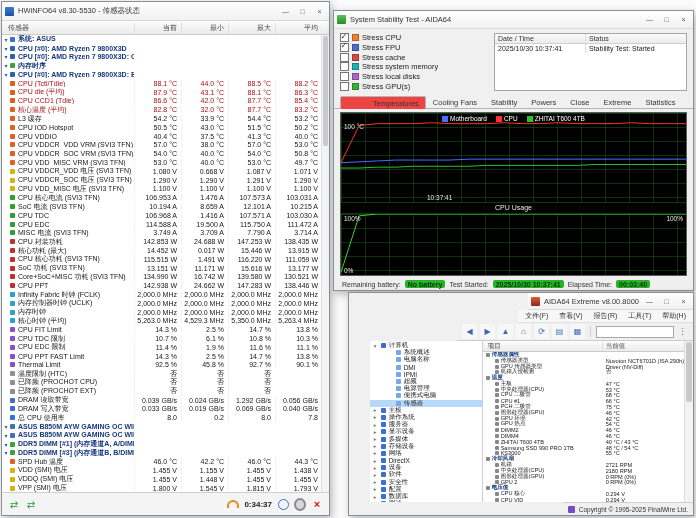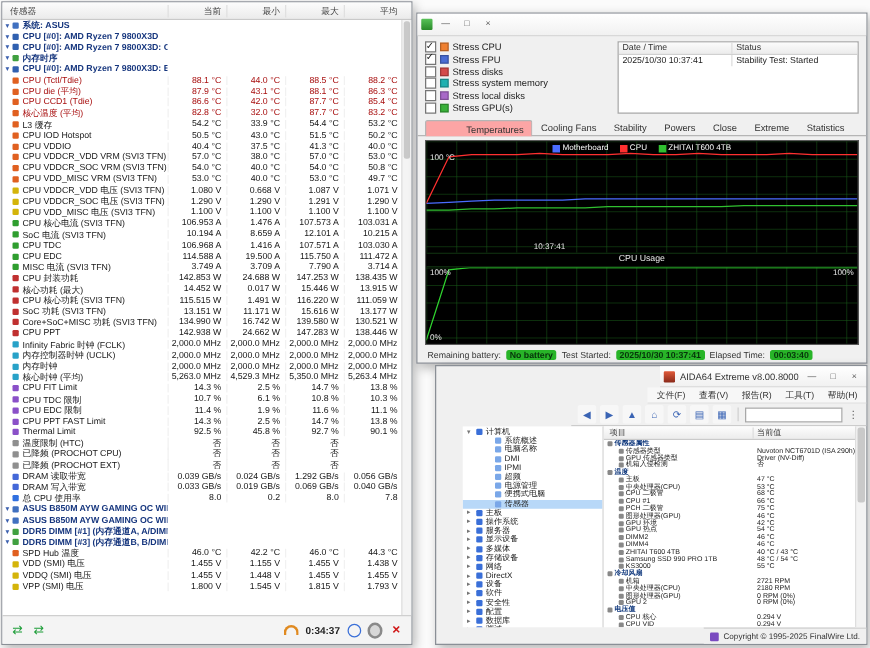--- a/index.html
+++ b/index.html
@@ -53,21 +53,21 @@
   .swatch{width:7px;height:7px;flex:0 0 auto;border:1px solid rgba(0,0,0,.25);box-sizing:border-box;}
   .sst-log{flex:1;background:#fff;border:1px solid #a5a5a5;font-size:7px;display:flex;flex-direction:column;overflow:hidden;}
   .sst-log-head{display:flex;background:linear-gradient(#fbfbfb,#ececec);border-bottom:1px solid #d0d0d0;color:#333;flex:0 0 auto;}
   .sst-log-head span{padding:1px 3px;}
   .log-col-time{width:84px;border-right:1px solid #ddd;}
   .log-col-status{flex:1;}
   .sst-log-row{display:flex;color:#222;}
   .sst-log-row span{padding:1px 3px;white-space:nowrap;overflow:hidden;}
   .sst-tabs{display:flex;align-items:flex-end;padding:0 6px;height:15px;border-bottom:1px solid #b5b5b5;flex:0 0 auto;font-size:7.5px;color:#333;}
   .sst-tab{padding:1.5px 6px;border:1px solid transparent;border-bottom:none;white-space:nowrap;}
-  .sst-tab.m-active{background:#fca5a5;border-color:#b5b5b5;border-radius:2px 2px 0 0;position:relative;top:1px;padding-left:32px;}
+  .sst-tab.m-active{background:#ef4444;border-color:#b5b5b5;border-radius:2px 2px 0 0;position:relative;top:1px;padding-left:32px;}
   .graph-wrap{flex:1;margin:3px 6px 2px;border:1px solid #5a5a5a;display:flex;flex-direction:column;overflow:hidden;background:#000;}
   .graph-area{position:relative;background-color:#000;
     background-image:linear-gradient(rgba(25,95,25,.5) 1px,transparent 1px),linear-gradient(90deg,rgba(25,95,25,.5) 1px,transparent 1px);
     background-size:24px 14px;}
   #g-temp{flex:1.45;}
   #g-usage{flex:1;}
   .usage-caption{flex:0 0 auto;height:10px;text-align:center;color:#e8e8e8;font-size:7px;line-height:10px;background:#000;border-top:1px solid #123612;border-bottom:1px solid #123612;}
   .graph-area svg{position:absolute;inset:0;width:100%;height:100%;}
   .g-label{position:absolute;color:#e8e8e8;font-size:6.5px;line-height:7px;}
   .legend{position:absolute;top:2px;left:0;right:0;display:flex;justify-content:center;gap:9px;font-size:6.5px;color:#fff;}
@@ -114,20 +114,27 @@
   .ax-scroll{width:8px;background:#f3f3f3;border-left:1px solid #dedede;position:relative;flex:0 0 auto;}
   .ax-thumb{position:absolute;top:1px;left:1px;right:1px;height:60px;background:#c9c9c9;border-radius:2px;}
   .ax-status{height:12px;display:flex;align-items:center;border-top:1px solid #cfcfcf;background:#f0f0f0;font-size:6.5px;color:#333;padding:0 5px;flex:0 0 auto;}
   .ax-status-ic{width:7px;height:7px;background:#7a4ac0;border-radius:1px;margin-right:4px;}
   .ax-copy{margin-left:auto;}
 </style>
 </head>
 <body>
 
 <div class="window" id="hwinfo">
+  <div class="titlebar">
+    <span class="appicon" style="background:linear-gradient(#3a7fd4,#1d4f9e);"></span>
+    <span class="title-text">HWiNFO64 v8.30-5530 - 传感器状态</span>
+    <span class="win-ctl">—</span>
+    <span class="win-ctl">□</span>
+    <span class="win-ctl">×</span>
+  </div>
   <div class="hw-colheader">
     <span class="h-sensor">传感器</span>
     <span class="h-val">当前</span>
     <span class="h-val">最小</span>
     <span class="h-val">最大</span>
     <span class="h-val">平均</span>
   </div>
   <div class="hw-body">
     <div class="hw-rows">
 
@@ -669,20 +676,21 @@
     <span class="ft-ic">
         <span class="gear-ic"></span>
       </span>
     <span class="ft-ic red-x">×</span>
   </div>
 </div>
 
 <div class="window" id="sst">
   <div class="titlebar">
     <span class="appicon" style="background:linear-gradient(#58c258,#2a8a2a);"></span>
+    <span class="title-text">System Stability Test - AIDA64</span>
     <span class="win-ctl">—</span>
     <span class="win-ctl">□</span>
     <span class="win-ctl">×</span>
   </div>
   <div class="sst-top">
     <div class="sst-checks">
 
         <div class="sst-check m-checked">
           <span class="cb"></span>
           <span class="swatch" style="background: rgb(240, 128, 48);"></span>
@@ -691,21 +699,21 @@
 
         <div class="sst-check m-checked">
           <span class="cb"></span>
           <span class="swatch" style="background: rgb(74, 108, 212);"></span>
           <span>Stress FPU</span>
         </div>
 
         <div class="sst-check">
           <span class="cb"></span>
           <span class="swatch" style="background: rgb(212, 74, 74);"></span>
-          <span>Stress disks</span>
+          <span>Stress cache</span>
         </div>
 
         <div class="sst-check">
           <span class="cb"></span>
           <span class="swatch" style="background: rgb(32, 176, 176);"></span>
           <span>Stress system memory</span>
         </div>
 
         <div class="sst-check">
           <span class="cb"></span>

